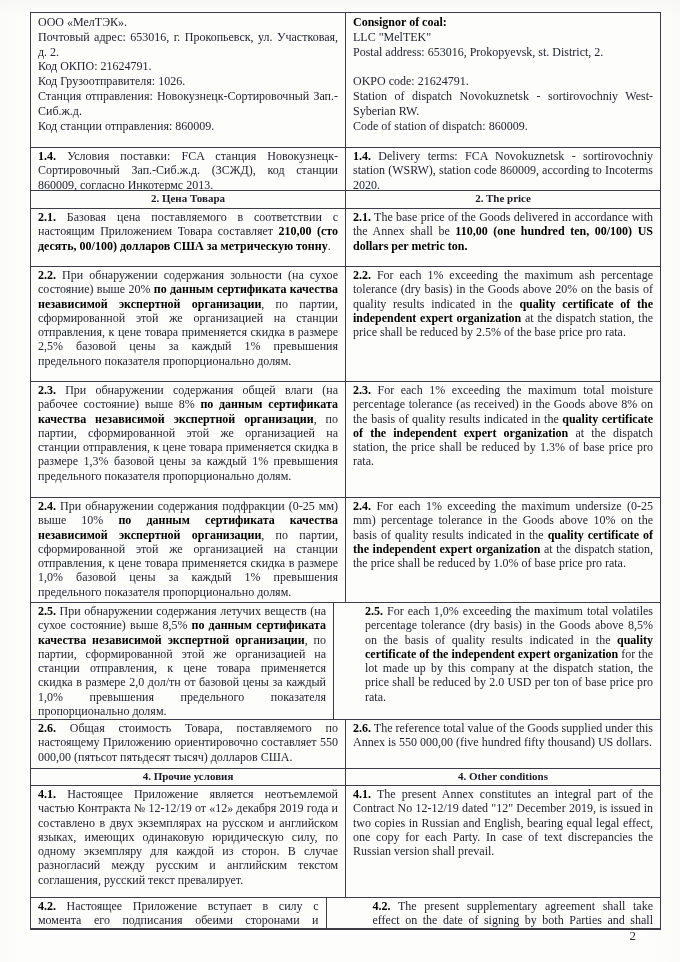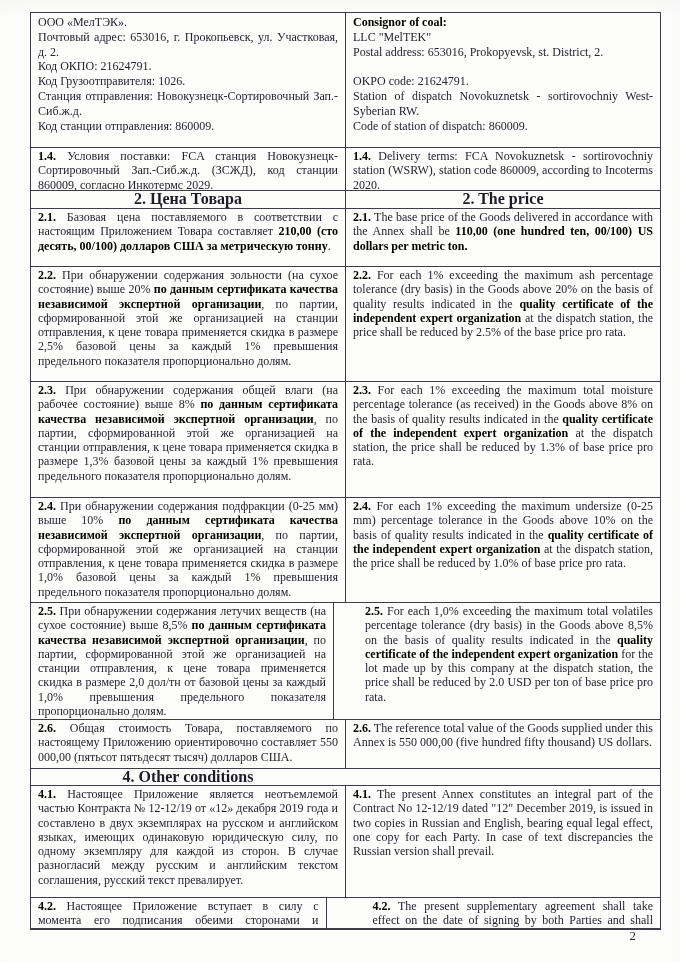--- a/index.html
+++ b/index.html
@@ -22,21 +22,21 @@
   .row:last-child{border-bottom:1px solid #3c3d46;gap:39px;}
   .cell{
     box-sizing:border-box;width:315px;padding:1px 7px 2px 7px;
     font-size:12px;line-height:14.3px;text-align:justify;overflow:hidden;
   }
   .cell.ru{border-right:1px solid #3c3d46;}
   .cell.en{width:314px;}
   .para{margin:0;}
   b{font-weight:bold;color:#000000;}
   .hdr .cell{
-    text-align:center;font-weight:bold;font-size:16px;line-height:15px;
+    text-align:center;font-weight:bold;font-size:11px;line-height:15px;
     padding-top:0;padding-bottom:1px;color:#1b1c26;
   }
   
   .r-consignor{height:134px;}
   .r-1-4{height:42px;}
   .r-h2{height:17px;}
   .r-2-1{height:57px;}
   .r-2-2{height:114px;}
   .r-2-3{height:115px;}
   .r-2-4{height:104px;}
@@ -73,21 +73,21 @@
         <div class="para"><span>Postal address: 653016, Prokopyevsk, st. District, 2.</span></div>
         <div class="para">&nbsp;</div>
         <div class="para"><span>OKPO code: 21624791.</span></div>
         <div class="para"><span>Station of dispatch Novokuznetsk - sortirovochniy West-Syberian RW.</span></div>
         <div class="para"><span>Code of station of dispatch: 860009.</span></div>
       </div>
   </div>
 
   <div class="row r-1-4">
     <div class="cell ru">
-        <div class="para"><b>1.4.</b><span> Условия поставки: FCA станция Новокузнецк-Сортировочный Зап.-Сиб.ж.д. (ЗСЖД), код станции 860009, согласно Инкотермс 2029.</span></div>
+        <div class="para"><b>1.4.</b><span> Условия поставки: FCA станция Новокузнецк-Сортировочный Зап.-Сиб.ж.д. (ЗСЖД), код станции 860009, согласно Инкотермс 2013.</span></div>
       </div>
     <div class="cell en">
         <div class="para"><b>1.4.</b><span> Delivery terms: FCA Novokuznetsk - sortirovochniy station (WSRW), station code 860009, according to Incoterms 2020.</span></div>
       </div>
   </div>
 
   <div class="row hdr r-h2">
     <div class="cell ru">2. Цена Товара</div>
     <div class="cell en">2. The price</div>
   </div>
@@ -140,20 +140,21 @@
   <div class="row r-2-6">
     <div class="cell ru">
         <div class="para"><b>2.6.</b><span> Общая стоимость Товара, поставляемого по настоящему Приложению ориентировочно составляет 550 000,00 (пятьсот пятьдесят тысяч) долларов США.</span></div>
       </div>
     <div class="cell en">
         <div class="para"><b>2.6.</b><span> The reference total value of the Goods supplied under this Annex is 550 000,00 (five hundred fifty thousand) US dollars.</span></div>
       </div>
   </div>
 
   <div class="row hdr r-h4">
+    <div class="cell ru">4. Прочие условия</div>
     <div class="cell en">4. Other conditions</div>
   </div>
 
   <div class="row r-4-1">
     <div class="cell ru">
         <div class="para"><b>4.1.</b><span> Настоящее Приложение является неотъемлемой частью Контракта № 12-12/19 от «12» декабря 2019 года и составлено в двух экземплярах на русском и английском языках, имеющих одинаковую юридическую силу, по одному экземпляру для каждой из сторон. В случае разногласий между русским и английским текстом соглашения, русский текст превалирует.</span></div>
       </div>
     <div class="cell en">
         <div class="para"><b>4.1.</b><span> The present Annex constitutes an integral part of the Contract No 12-12/19 dated "12" December 2019, is issued in two copies in Russian and English, bearing equal legal effect, one copy for each Party. In case of text discrepancies the Russian version shall prevail.</span></div>
       </div>

